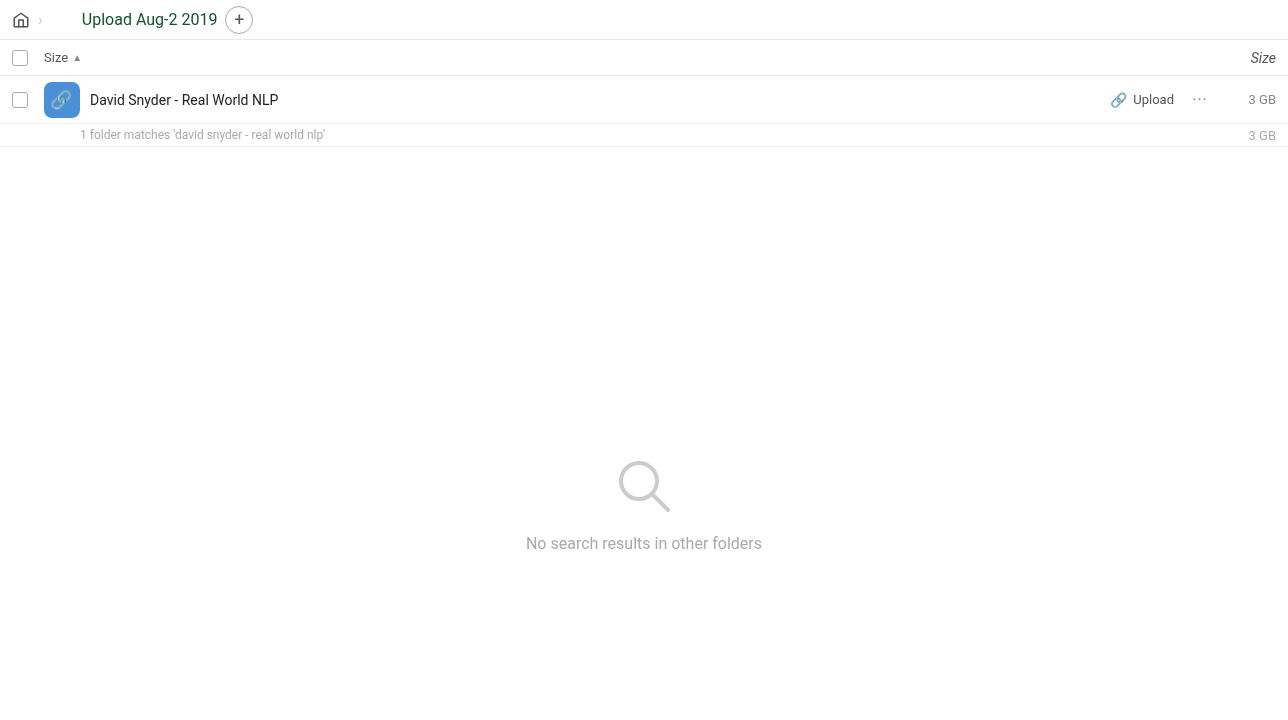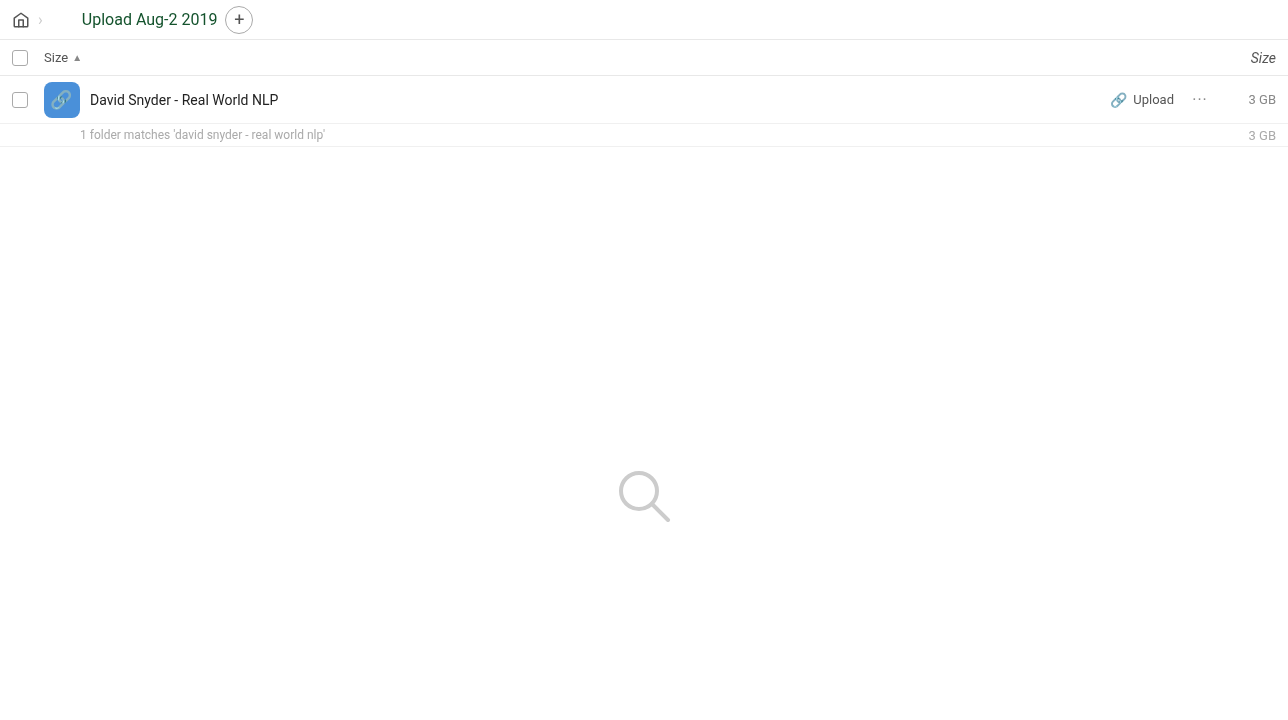--- a/index.html
+++ b/index.html
@@ -280,15 +280,16 @@
   <div class="match-info" style="position:relative;">
     <span>1 folder matches 'david snyder - real world nlp'</span>
     <span class="match-size">3 GB</span>
   </div>
 
   <div class="empty-state">
     <svg class="search-empty-icon" viewBox="0 0 64 64" fill="none" xmlns="http://www.w3.org/2000/svg">
       <circle cx="27" cy="27" r="18" stroke="#ccc" stroke-width="4" fill="none"></circle>
       <line x1="40" y1="40" x2="56" y2="56" stroke="#ccc" stroke-width="4" stroke-linecap="round"></line>
     </svg>
+    <span class="empty-state-text">No search results in other folders</span>
   </div>
 
 </div>
 
 </body></html>

